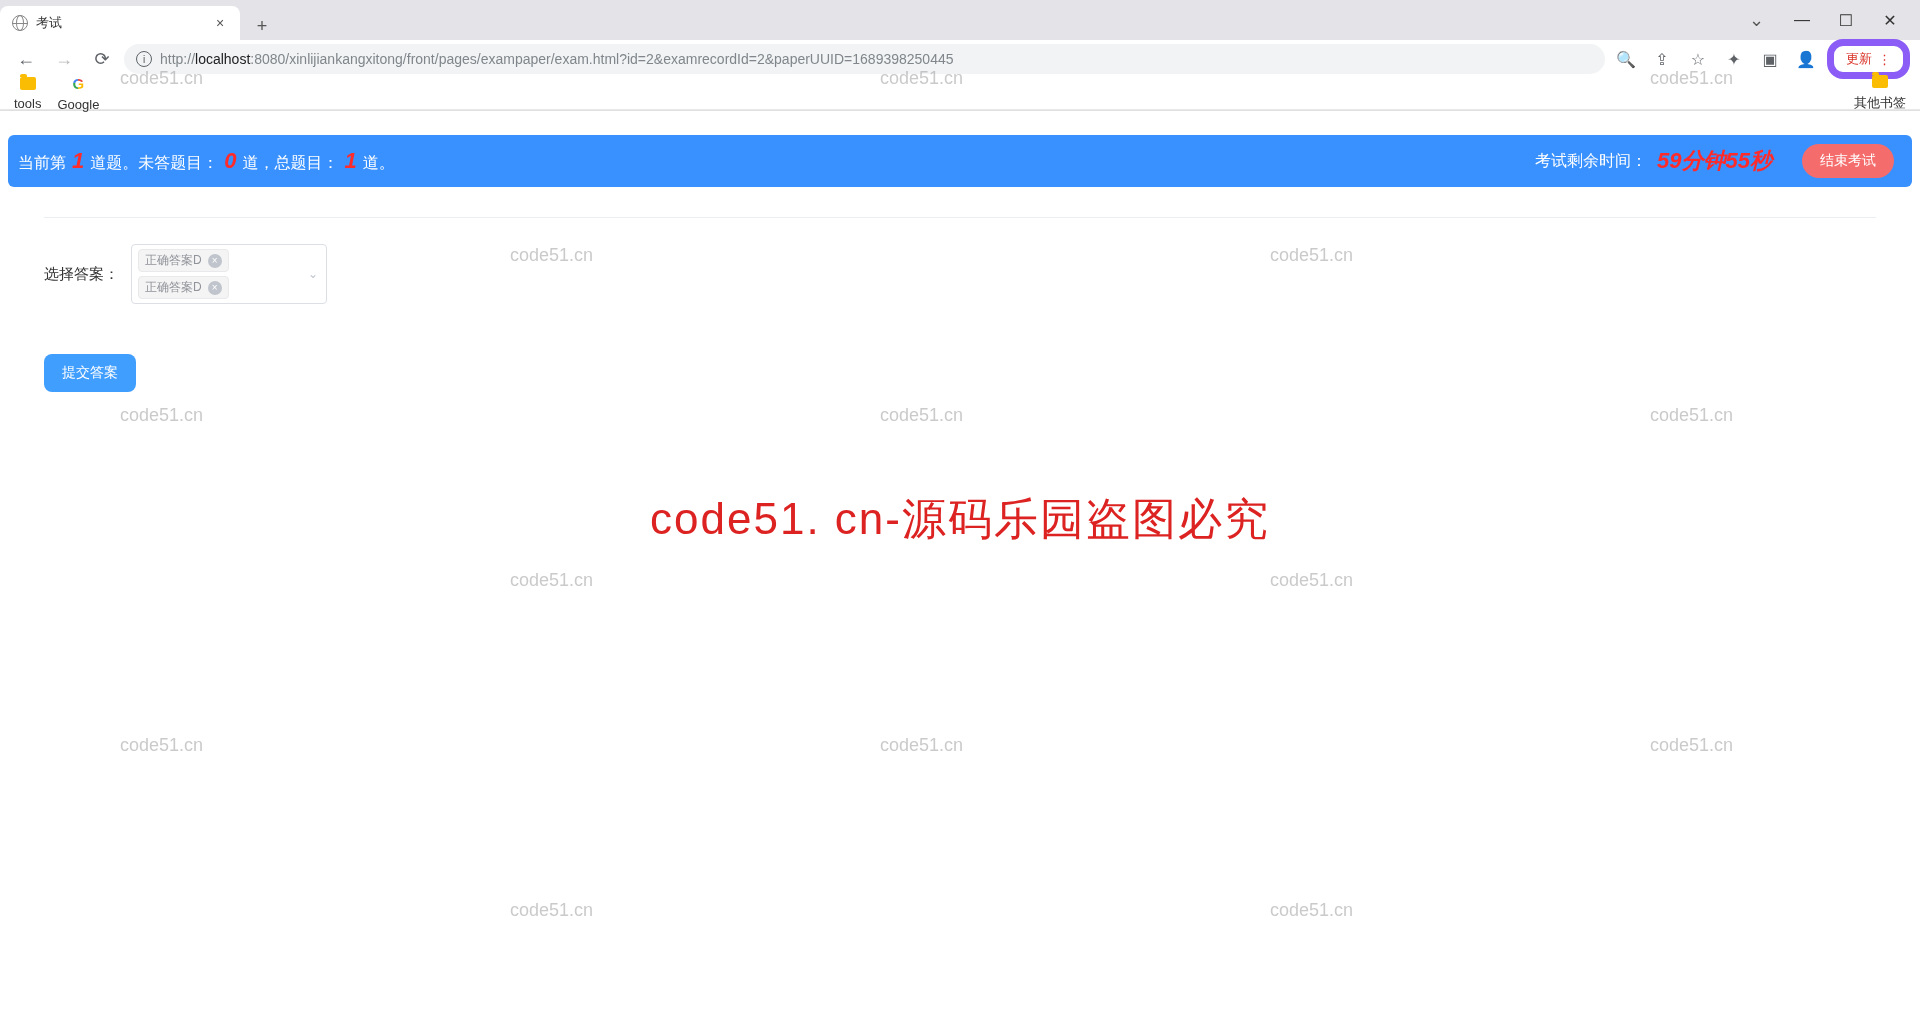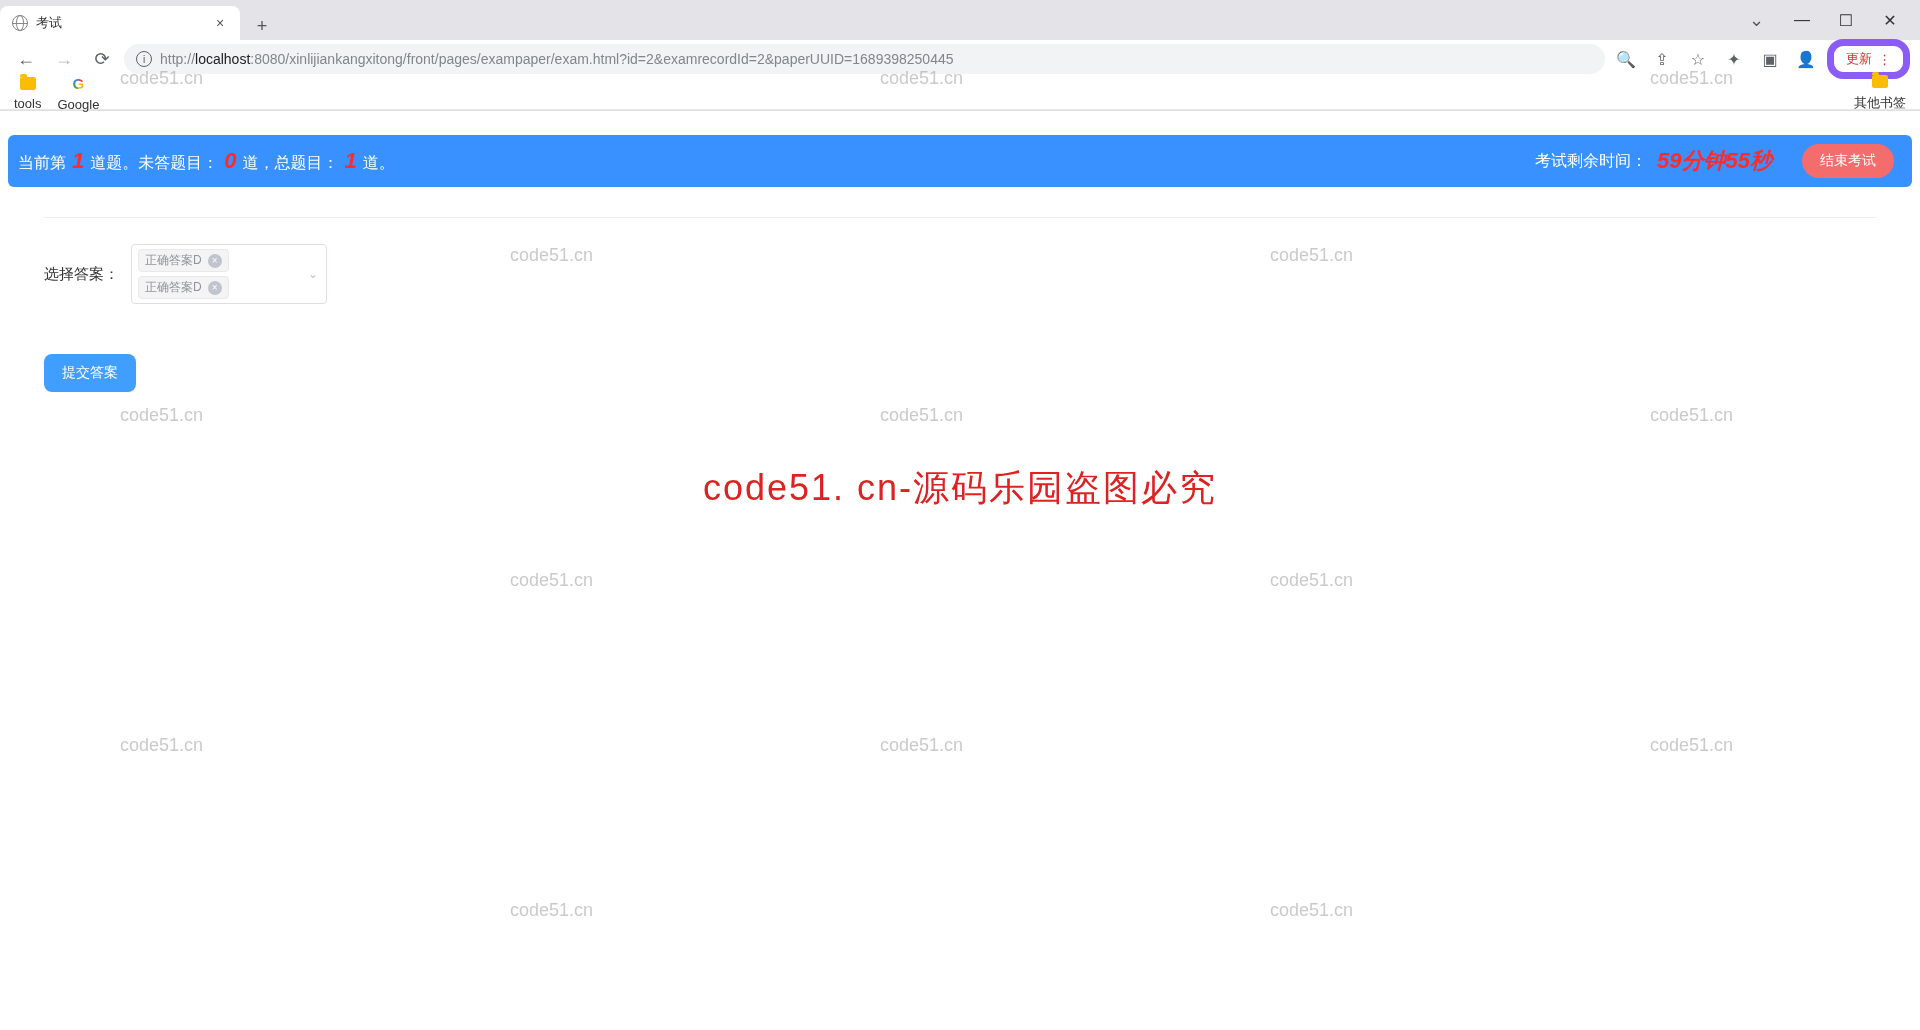--- a/index.html
+++ b/index.html
@@ -274,24 +274,24 @@
 .wm {
   position: absolute;
   color: rgba(150,150,150,0.5);
   font-size: 18px;
   pointer-events: none;
   font-family: Liberation Sans, sans-serif;
 }
 .wm-big {
   position: absolute;
   left: 50%;
-  top: 464px;
+  top: 490px;
   transform: translateX(-50%);
   color: #d22;
-  font-size: 36px;
+  font-size: 44px;
   letter-spacing: 2px;
   pointer-events: none;
   white-space: nowrap;
 }
 </style>
 </head>
 <body>
 
 <div class="browser-chrome">
   <div class="tab-strip">

